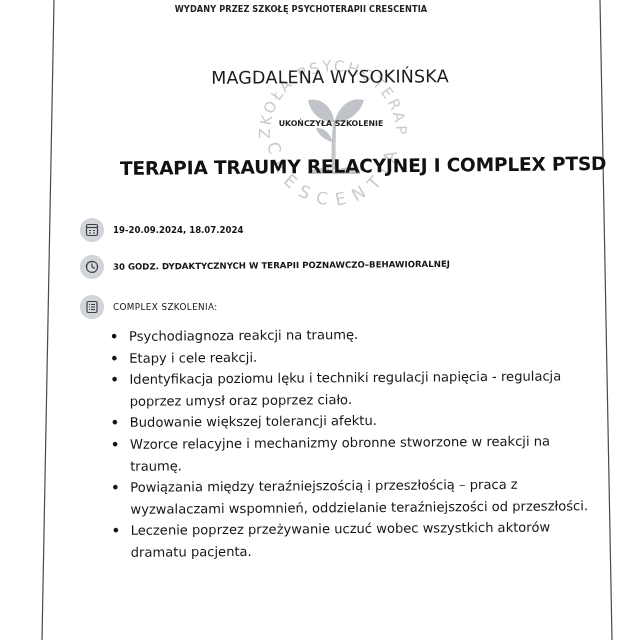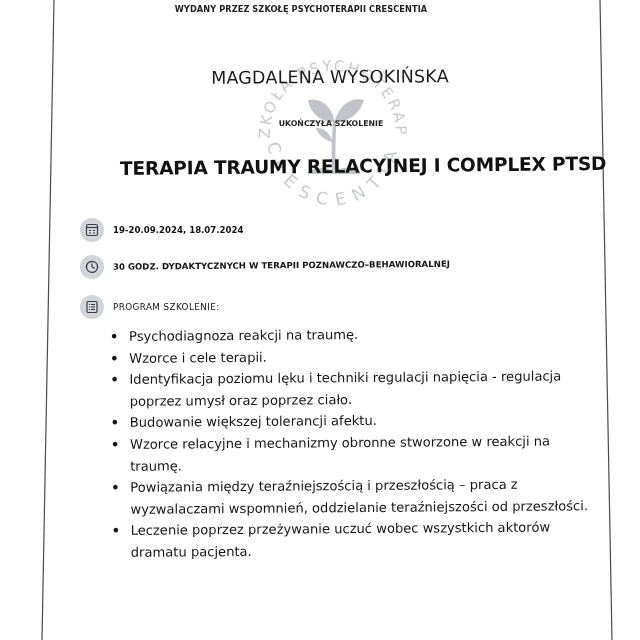--- a/index.html
+++ b/index.html
@@ -201,26 +201,26 @@
     <svg width="14" height="14" viewBox="0 0 14 14">
       <rect x="2" y="1.5" width="10" height="11" rx="1.2" fill="none" stroke="#3a3d42" stroke-width="1.2"></rect>
       <line x1="4" y1="4.5" x2="5" y2="4.5" stroke="#3a3d42" stroke-width="1.1"></line>
       <line x1="6" y1="4.5" x2="10" y2="4.5" stroke="#3a3d42" stroke-width="1.1"></line>
       <line x1="4" y1="7" x2="5" y2="7" stroke="#3a3d42" stroke-width="1.1"></line>
       <line x1="6" y1="7" x2="10" y2="7" stroke="#3a3d42" stroke-width="1.1"></line>
       <line x1="4" y1="9.5" x2="5" y2="9.5" stroke="#3a3d42" stroke-width="1.1"></line>
       <line x1="6" y1="9.5" x2="10" y2="9.5" stroke="#3a3d42" stroke-width="1.1"></line>
     </svg>
   </span>
-  <span class="info-text light">PROGRAM SZKOLENIE:</span>
+  <span class="info-text light">COMPLEX SZKOLENIA:</span>
 </div>
 
 <ul class="bullets">
   <li><span class="dot">•</span><span>Psychodiagnoza reakcji na traumę.</span></li>
-  <li><span class="dot">•</span><span>Wzorce i cele  terapii.</span></li>
+  <li><span class="dot">•</span><span>Etapy i cele  reakcji.</span></li>
   <li><span class="dot">•</span><span>Identyfikacja poziomu lęku i techniki regulacji napięcia - regulacja
 poprzez umysł oraz poprzez ciało.</span></li>
   <li><span class="dot">•</span><span>Budowanie większej tolerancji afektu.</span></li>
   <li><span class="dot">•</span><span>Wzorce relacyjne i mechanizmy obronne stworzone w reakcji na
 traumę.</span></li>
   <li><span class="dot">•</span><span>Powiązania między teraźniejszością i przeszłością – praca z
 wyzwalaczami wspomnień, oddzielanie teraźniejszości od przeszłości.</span></li>
   <li><span class="dot">•</span><span>Leczenie poprzez przeżywanie uczuć wobec wszystkich aktorów
 dramatu pacjenta.</span></li>
 </ul>

